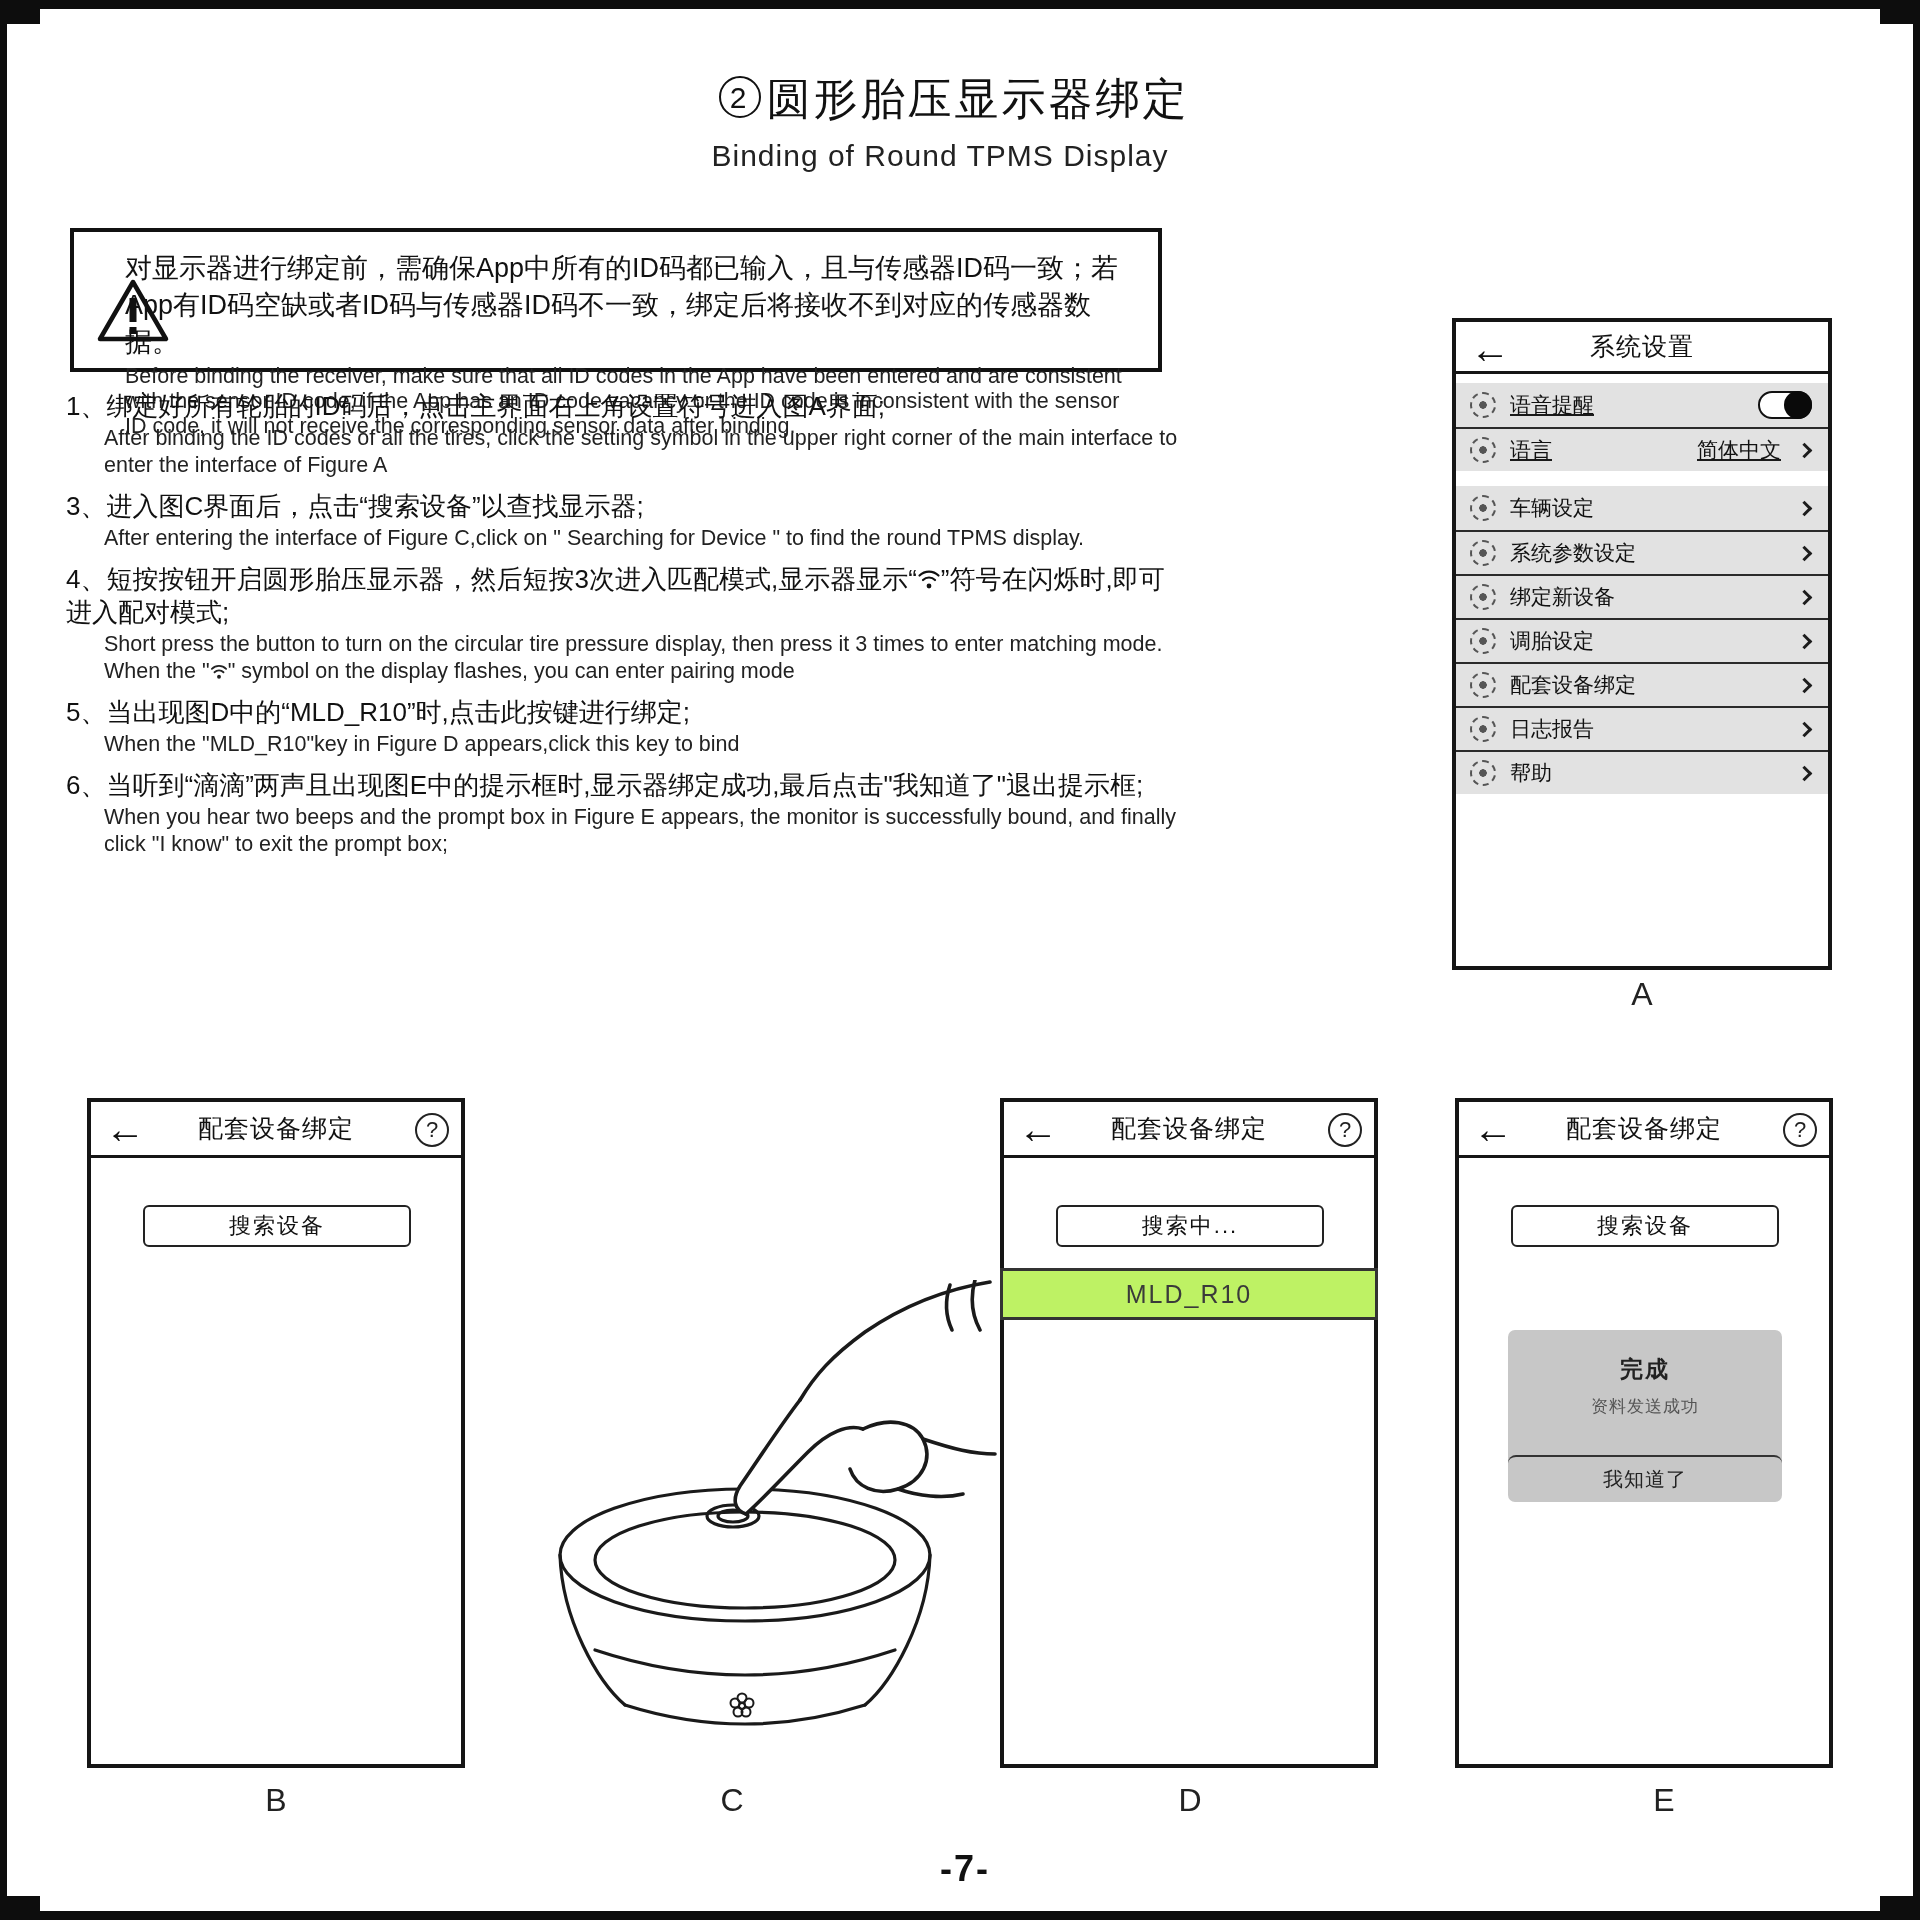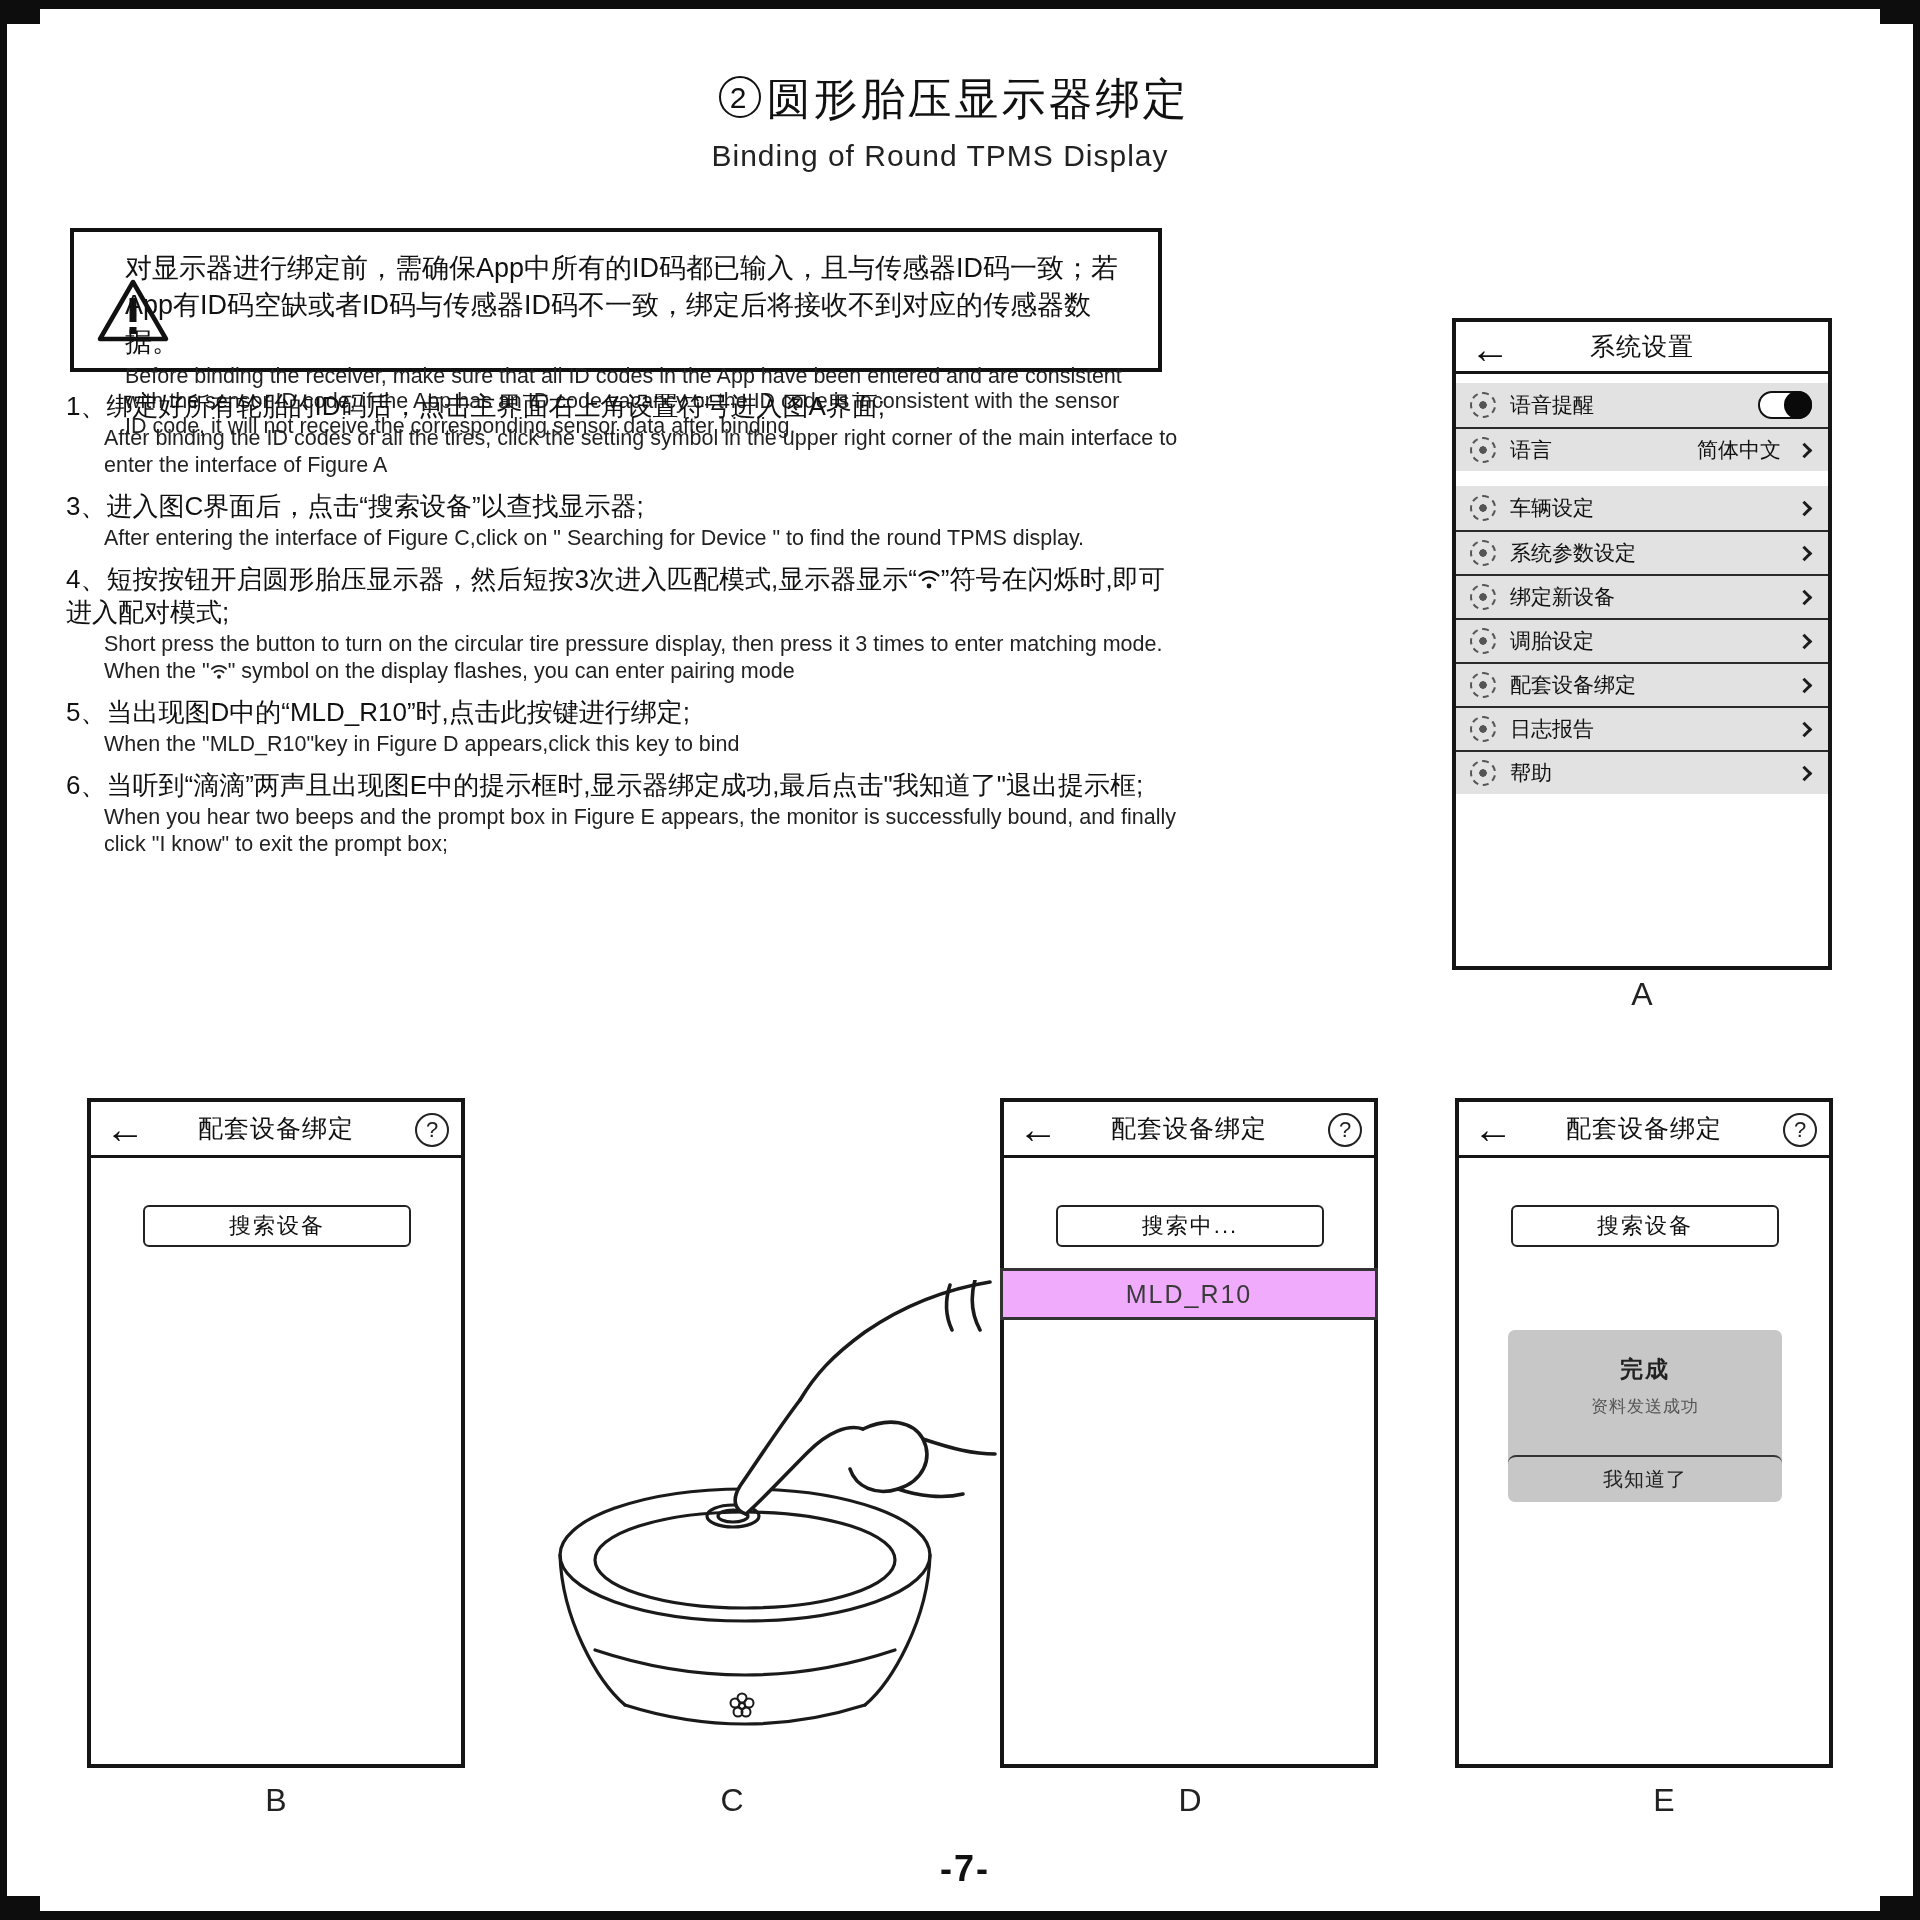--- a/index.html
+++ b/index.html
@@ -38,40 +38,40 @@
   .ph-header { position:relative; height:56px; border-bottom:3.5px solid #151515; display:flex; align-items:center; justify-content:center; background:#fff; }
   .ph-title { font-size:25px; color:#111; letter-spacing:1px; }
   .back { position:absolute; left:14px; top:2px; font-size:40px; font-weight:700; color:#111; line-height:50px; cursor:default; }
   .help { position:absolute; right:12px; top:11px; width:34px; height:34px; border:2.5px solid #222; border-radius:50%;
           font-size:22px; text-align:center; line-height:30px; color:#222; }
 
   
   .phone-a { left:1452px; top:318px; width:380px; height:652px; }
   .phone-a .ph-header { height:52px; }
   .pa-group { background:#e2e2e2; }
-  .pa-g1 { margin-top:9px; }
+  .pa-g1 { margin-top:9px;text-decoration:underline; }
   .pa-g2 { margin-top:15px; }
   .pa-row { height:44px; display:flex; align-items:center; padding:0 16px 0 14px; gap:14px; }
   .pa-row + .pa-row { border-top:2px solid #2a2a2a; }
   .pa-icon { flex:0 0 26px; width:26px; height:26px; border:2px dashed #555; border-radius:50%;
              background:radial-gradient(circle,#555 3.5px,transparent 4px); }
   .pa-label { font-size:21px; color:#111; }
   .pa-spacer { flex:1; }
   .pa-value { font-size:21px; color:#111; margin-right:4px; }
   .chev { width:11px; height:11px; border-right:3px solid #1c1c1c; border-bottom:3px solid #1c1c1c; transform:rotate(-45deg); margin-right:2px; }
   .toggle { position:relative; width:54px; height:28px; border:2.5px solid #111; border-radius:15px; background:#fff; }
   .toggle .knob { position:absolute; right:-2px; top:-2px; width:28px; height:28px; border-radius:50%; background:#0a0a0a; }
 
   
   .phone-b { left:87px;  top:1098px; width:378px; height:670px; }
   .phone-d { left:1000px; top:1098px; width:378px; height:670px; }
   .phone-e { left:1455px; top:1098px; width:378px; height:670px; }
   .search-btn { position:absolute; left:52px; top:103px; width:268px; height:42px; border:2.5px solid #222; border-radius:6px;
                 background:#fff; font-size:22px; color:#111; display:flex; align-items:center; justify-content:center; letter-spacing:2px; }
-  .device-bar { position:absolute; left:-4px; right:-4px; top:166px; height:52px; border:3px solid #333; background:#f0abfc;
+  .device-bar { position:absolute; left:-4px; right:-4px; top:166px; height:52px; border:3px solid #333; background:#bef264;
                 font-size:25px; color:#3a3a3a; letter-spacing:2px; display:flex; align-items:center; justify-content:center; }
   .dialog { position:absolute; left:49px; top:228px; width:274px; height:172px; background:#c7c7c7; border-radius:7px; }
   .dlg-title { text-align:center; font-size:23px; font-weight:700; color:#222; padding-top:24px; letter-spacing:2px; }
   .dlg-msg { text-align:center; font-size:17px; color:#555; margin-top:10px; letter-spacing:1px; }
   .dlg-confirm { position:absolute; left:0; right:0; bottom:0; height:47px; border-top:2.5px solid #333;
                  display:flex; align-items:center; justify-content:center; font-size:20px; color:#222; letter-spacing:1px;border-radius:8px; }
 
   
   .fig-label { position:absolute; font-size:32px; color:#222; transform:translateX(-50%); font-weight:400; }
   .lbl-a { left:1642px; top:976px; }

